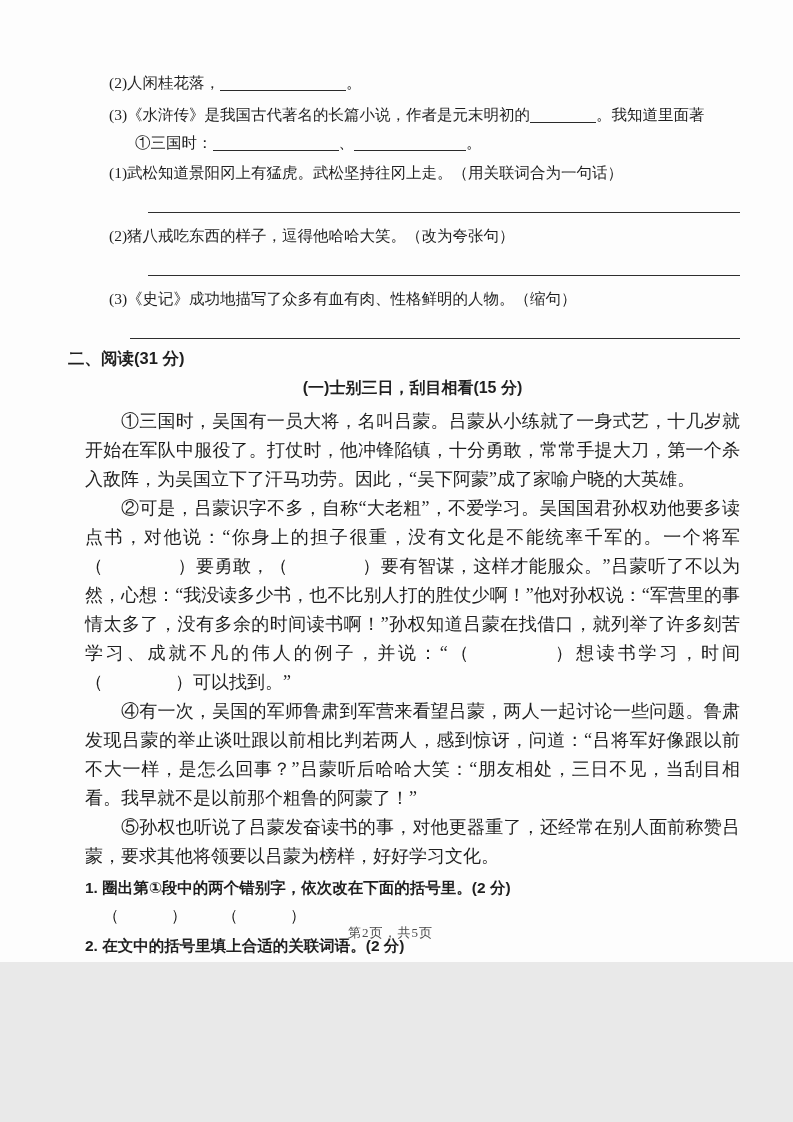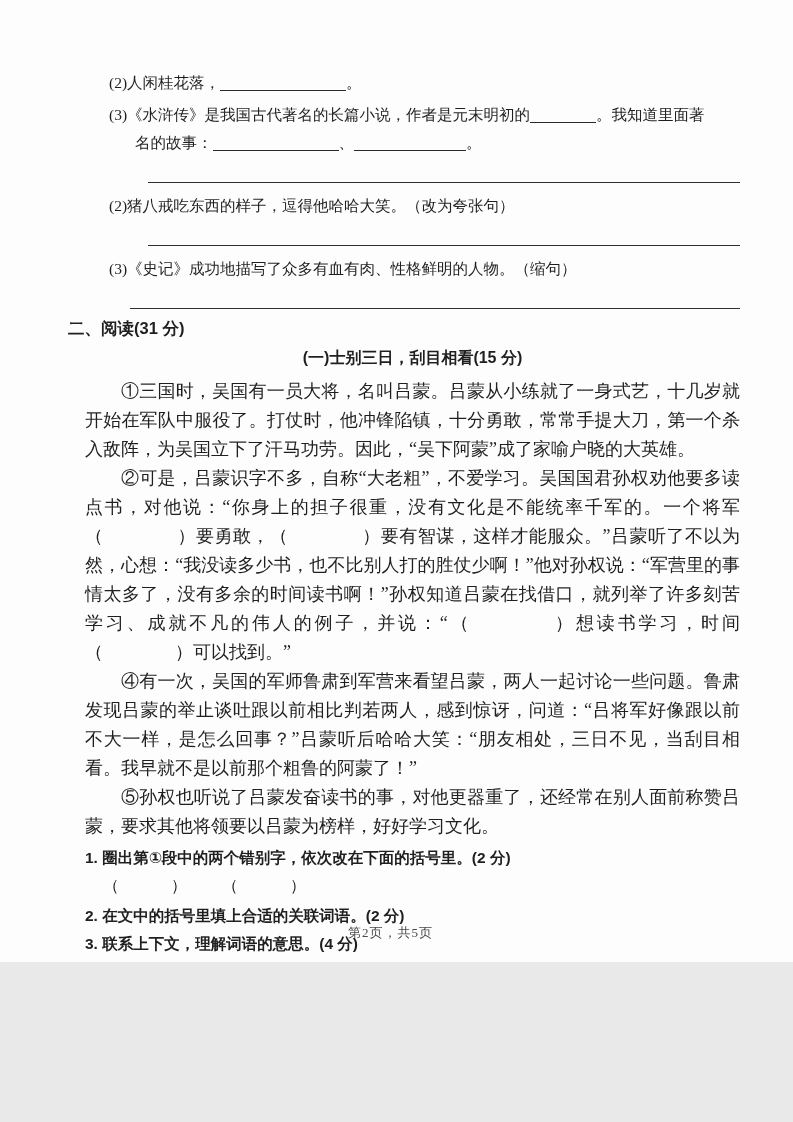--- a/index.html
+++ b/index.html
@@ -40,23 +40,24 @@
 <div class="page">
 
   <div class="row ind1 kai mb6">
     <span>(2)人闲桂花落，</span><span class="blank" style="width:126px"></span><span>。</span>
   </div>
 
   <div class="row ind1 kai mb2">
     <span>(3)《水浒传》是我国古代著名的长篇小说，作者是元末明初的</span><span class="blank" style="width:66px"></span><span>。我知道里面著</span>
   </div>
   <div class="row ind2 kai mb4">
-    <span>名的故事：</span><span class="blank" style="width:126px"></span><span>、</span><span class="blank" style="width:112px"></span><span>。</span>
+    <span>①三国时：</span><span class="blank" style="width:126px"></span><span>、</span><span class="blank" style="width:112px"></span><span>。</span>
   </div>
 
+  <div class="row ind1 kai">(1)武松知道景阳冈上有猛虎。武松坚持往冈上走。（用关联词合为一句话）</div>
   <div class="ansline"></div>
   <div class="row ind1 kai">(2)猪八戒吃东西的样子，逗得他哈哈大笑。（改为夸张句）</div>
   <div class="ansline"></div>
   <div class="row ind1 kai">(3)《史记》成功地描写了众多有血有肉、性格鲜明的人物。（缩句）</div>
   <div class="ansline wide"></div>
 
   <div class="sec-title hang">二、阅读(31 分)</div>
   <div class="center-title">(一)士别三日，刮目相看(15 分)</div>
 
   <div class="passage">

